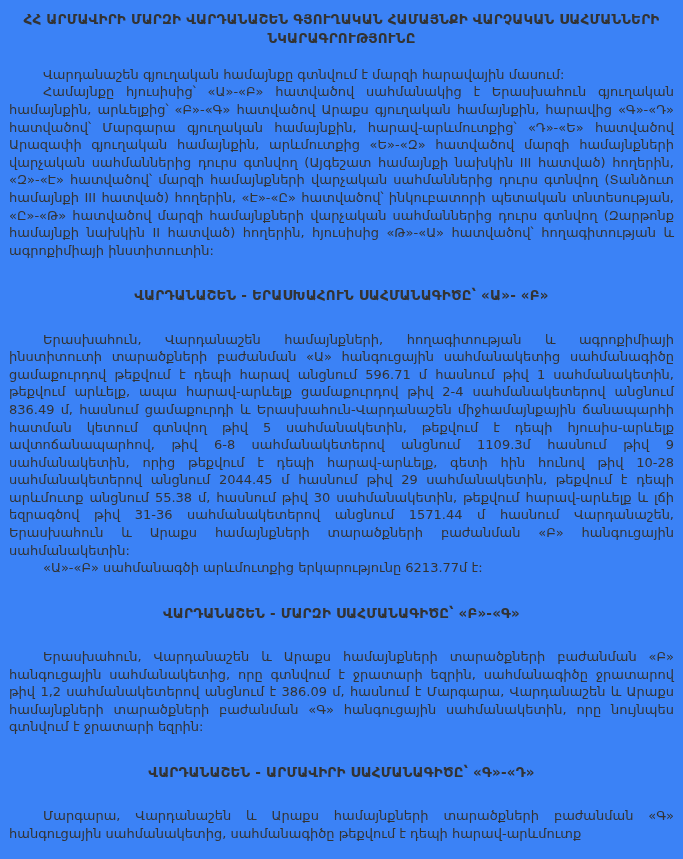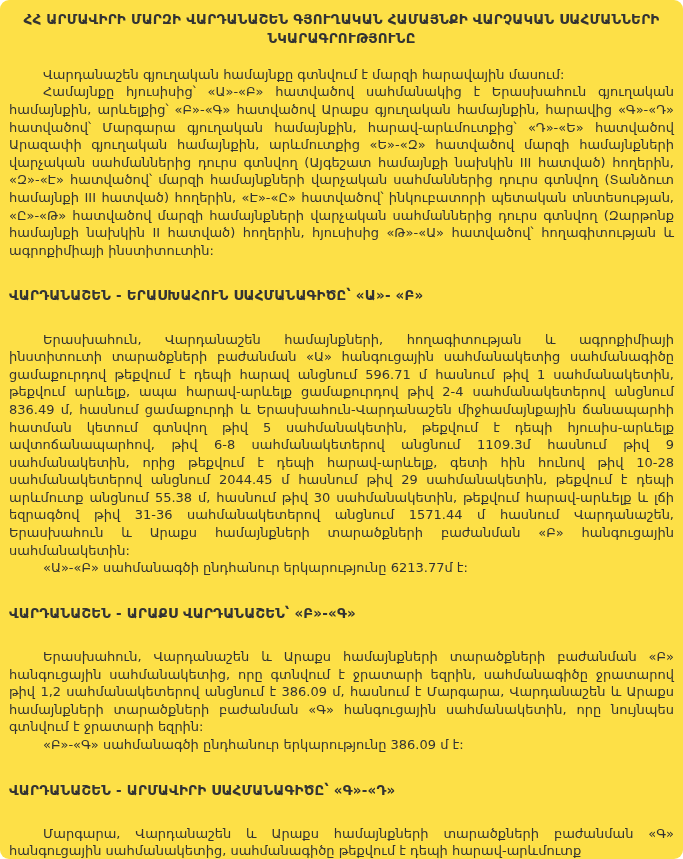--- a/index.html
+++ b/index.html
@@ -13,41 +13,41 @@
     overflow: hidden;
     font-family: "DejaVu Sans", sans-serif;
     color: #333333;
     -webkit-font-smoothing: antialiased;
   }
   .page {
     box-sizing: border-box;
     width: 683px;
     height: 859px;
     padding: 8px 9px 0 9px;
-    background: #fde047;
-    border-radius: 9px;
+    background: #3b82f6;
   }
   .doc-title {
     font-size: 13.5px;
     font-weight: bold;
     text-align: center;
     line-height: 1.4;
     margin: 2px 0 18px 0;
     letter-spacing: 0.2px;
   }
   .para {
     font-size: 13px;
     line-height: 17.6px;
     text-align: justify;
     text-indent: 34px;
     margin: 0;
   }
   .section-heading {
     font-size: 13.5px;
     font-weight: bold;
+    text-align: center;
     line-height: 1.35;
     margin: 27px 0 26px 0;
     letter-spacing: 0.2px;
   }
 </style>
 </head>
 <body>
 
 <div class="page">
 
@@ -55,25 +55,24 @@
 
   <p class="para">Վարդանաշեն գյուղական համայնքը գտնվում է մարզի հարավային մասում:</p>
 
 
   <p class="para">Համայնքը հյուսիսից՝ «Ա»-«Բ» հատվածով սահմանակից է Երասխահուն գյուղական համայնքին, արևելքից՝ «Բ»-«Գ» հատվածով Արաքս գյուղական համայնքին, հարավից «Գ»-«Դ» հատվածով՝ Մարգարա գյուղական համայնքին, հարավ-արևմուտքից՝ «Դ»-«Ե» հատվածով Արազափի գյուղական համայնքին, արևմուտքից «Ե»-«Զ» հատվածով մարզի համայնքների վարչական սահմաններից դուրս գտնվող (Այգեշատ համայնքի նախկին III հատված) հողերին, «Զ»-«Է» հատվածով՝ մարզի համայնքների վարչական սահմաններից դուրս գտնվող (Տանձուտ համայնքի III հատված) հողերին, «Է»-«Ը» հատվածով՝ ինկուբատորի պետական տնտեսության, «Ը»-«Թ» հատվածով մարզի համայնքների վարչական սահմաններից դուրս գտնվող (Զարթոնք համայնքի նախկին II հատված) հողերին, հյուսիսից «Թ»-«Ա» հատվածով՝ հողագիտության և ագրոքիմիայի ինստիտուտին:</p>
 
   <div class="section-heading">ՎԱՐԴԱՆԱՇԵՆ - ԵՐԱՍԽԱՀՈՒՆ ՍԱՀՄԱՆԱԳԻԾԸ՝ «Ա»- «Բ»</div>
 
   <p class="para">Երասխահուն, Վարդանաշեն համայնքների, հողագիտության և ագրոքիմիայի ինստիտուտի տարածքների բաժանման «Ա» հանգուցային սահմանակետից սահմանագիծը ցամաքուրդով թեքվում է դեպի հարավ անցնում 596.71 մ հասնում թիվ 1 սահմանակետին, թեքվում արևելք, ապա հարավ-արևելք ցամաքուրդով թիվ 2-4 սահմանակետերով անցնում 836.49 մ, հասնում ցամաքուրդի և Երասխահուն-Վարդանաշեն միջհամայնքային ճանապարհի հատման կետում գտնվող թիվ 5 սահմանակետին, թեքվում է դեպի հյուսիս-արևելք ավտոճանապարհով, թիվ 6-8 սահմանակետերով անցնում 1109.3մ հասնում թիվ 9 սահմանակետին, որից թեքվում է դեպի հարավ-արևելք, գետի հին հունով թիվ 10-28 սահմանակետերով անցնում 2044.45 մ հասնում թիվ 29 սահմանակետին, թեքվում է դեպի արևմուտք անցնում 55.38 մ, հասնում թիվ 30 սահմանակետին, թեքվում հարավ-արևելք և լճի եզրագծով թիվ 31-36 սահմանակետերով անցնում 1571.44 մ հասնում Վարդանաշեն, Երասխահուն և Արաքս համայնքների տարածքների բաժանման «Բ» հանգուցային սահմանակետին:</p>
 
-  <p class="para">«Ա»-«Բ» սահմանագծի ընդհանուր երկարությունը 6213.77մ է:</p>
+  <p class="para">«Ա»-«Բ» սահմանագծի արևմուտքից երկարությունը 6213.77մ է:</p>
 
-  <div class="section-heading">ՎԱՐԴԱՆԱՇԵՆ - ԱՐԱՔՍ ՎԱՐԴԱՆԱՇԵՆ՝ «Բ»-«Գ»</div>
+  <div class="section-heading">ՎԱՐԴԱՆԱՇԵՆ - ՄԱՐԶԻ ՍԱՀՄԱՆԱԳԻԾԸ՝ «Բ»-«Գ»</div>
 
   <p class="para">Երասխահուն, Վարդանաշեն և Արաքս համայնքների տարածքների բաժանման «Բ» հանգուցային սահմանակետից, որը գտնվում է ջրատարի եզրին, սահմանագիծը ջրատարով թիվ 1,2 սահմանակետերով անցնում է 386.09 մ, հասնում է Մարգարա, Վարդանաշեն և Արաքս համայնքների տարածքների բաժանման «Գ» հանգուցային սահմանակետին, որը նույնպես գտնվում է ջրատարի եզրին:</p>
 
-  <p class="para">«Բ»-«Գ» սահմանագծի ընդհանուր երկարությունը 386.09 մ է:</p>
 
   <div class="section-heading">ՎԱՐԴԱՆԱՇԵՆ - ԱՐՄԱՎԻՐԻ ՍԱՀՄԱՆԱԳԻԾԸ՝ «Գ»-«Դ»</div>
 
   <p class="para">Մարգարա, Վարդանաշեն և Արաքս համայնքների տարածքների բաժանման «Գ» հանգուցային սահմանակետից, սահմանագիծը թեքվում է դեպի հարավ-արևմուտք</p>
 
 </div>
 
 </body></html>

